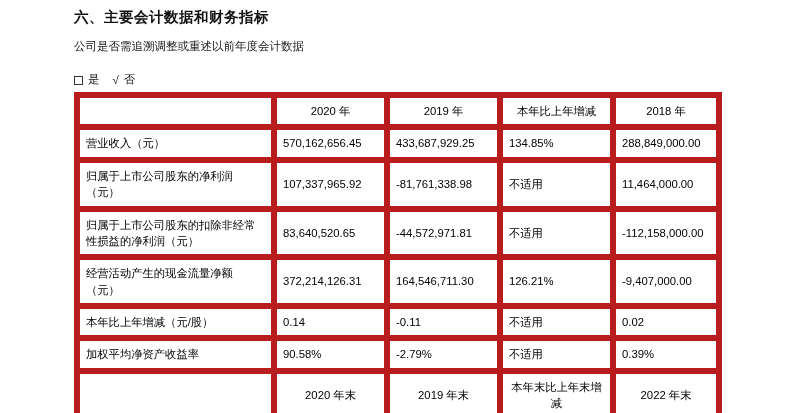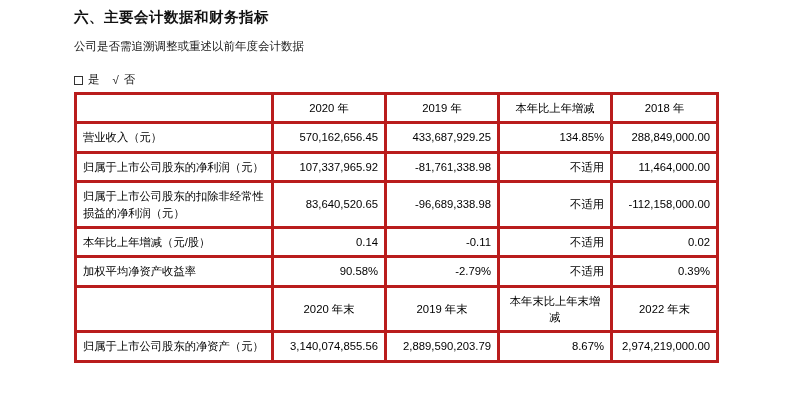--- a/index.html
+++ b/index.html
@@ -51,35 +51,35 @@
 
   table.fin {
     position: absolute;
     left: 74px;
     top: 92px;
     width: 642px;
     border-collapse: collapse;
     table-layout: fixed;
   }
   table.fin td, table.fin th {
-    border: 3px solid #b91c1c;
+    border: 6px solid #b91c1c;
     font-size: 11.3px;
     font-weight: normal;
     padding: 5px 6px;
     line-height: 1.45;
     box-sizing: border-box;
   }
   .c-label { width: 197px; text-align: left; }
   .c-v1 { width: 113px; text-align: center; }
   .c-v2 { width: 113px; text-align: center; }
   .c-v3 { width: 113px; text-align: center; }
   .c-v4 { width: 106px; text-align: center; }
 
   .hdr td { text-align: center; height: 27px; }
-  .num { text-align: right; }
+  .num { text-align: left; }
   .lbl { text-align: left; }
 </style>
 </head>
 <body>
 
 <div class="page">
 
   <div class="section-title">六、主要会计数据和财务指标</div>
 
   <div class="note-line note-1">公司是否需追溯调整或重述以前年度会计数据</div>
@@ -118,23 +118,30 @@
       <tr>
         <td class="lbl">归属于上市公司股东的净利润（元）</td>
         <td class="num">107,337,965.92</td>
         <td class="num">-81,761,338.98</td>
         <td class="num">不适用</td>
         <td class="num">11,464,000.00</td>
       </tr>
       <tr>
         <td class="lbl">归属于上市公司股东的扣除非经常性损益的净利润（元）</td>
         <td class="num">83,640,520.65</td>
-        <td class="num">-96,689,338.98</td>
+        <td class="num">-44,572,971.81</td>
         <td class="num">不适用</td>
         <td class="num">-112,158,000.00</td>
+      </tr>
+      <tr>
+        <td class="lbl">经营活动产生的现金流量净额（元）</td>
+        <td class="num">372,214,126.31</td>
+        <td class="num">164,546,711.30</td>
+        <td class="num">126.21%</td>
+        <td class="num">-9,407,000.00</td>
       </tr>
       <tr>
         <td class="lbl">本年比上年增减（元/股）</td>
         <td class="num">0.14</td>
         <td class="num">-0.11</td>
         <td class="num">不适用</td>
         <td class="num">0.02</td>
       </tr>
       <tr>
         <td class="lbl">加权平均净资产收益率</td>

